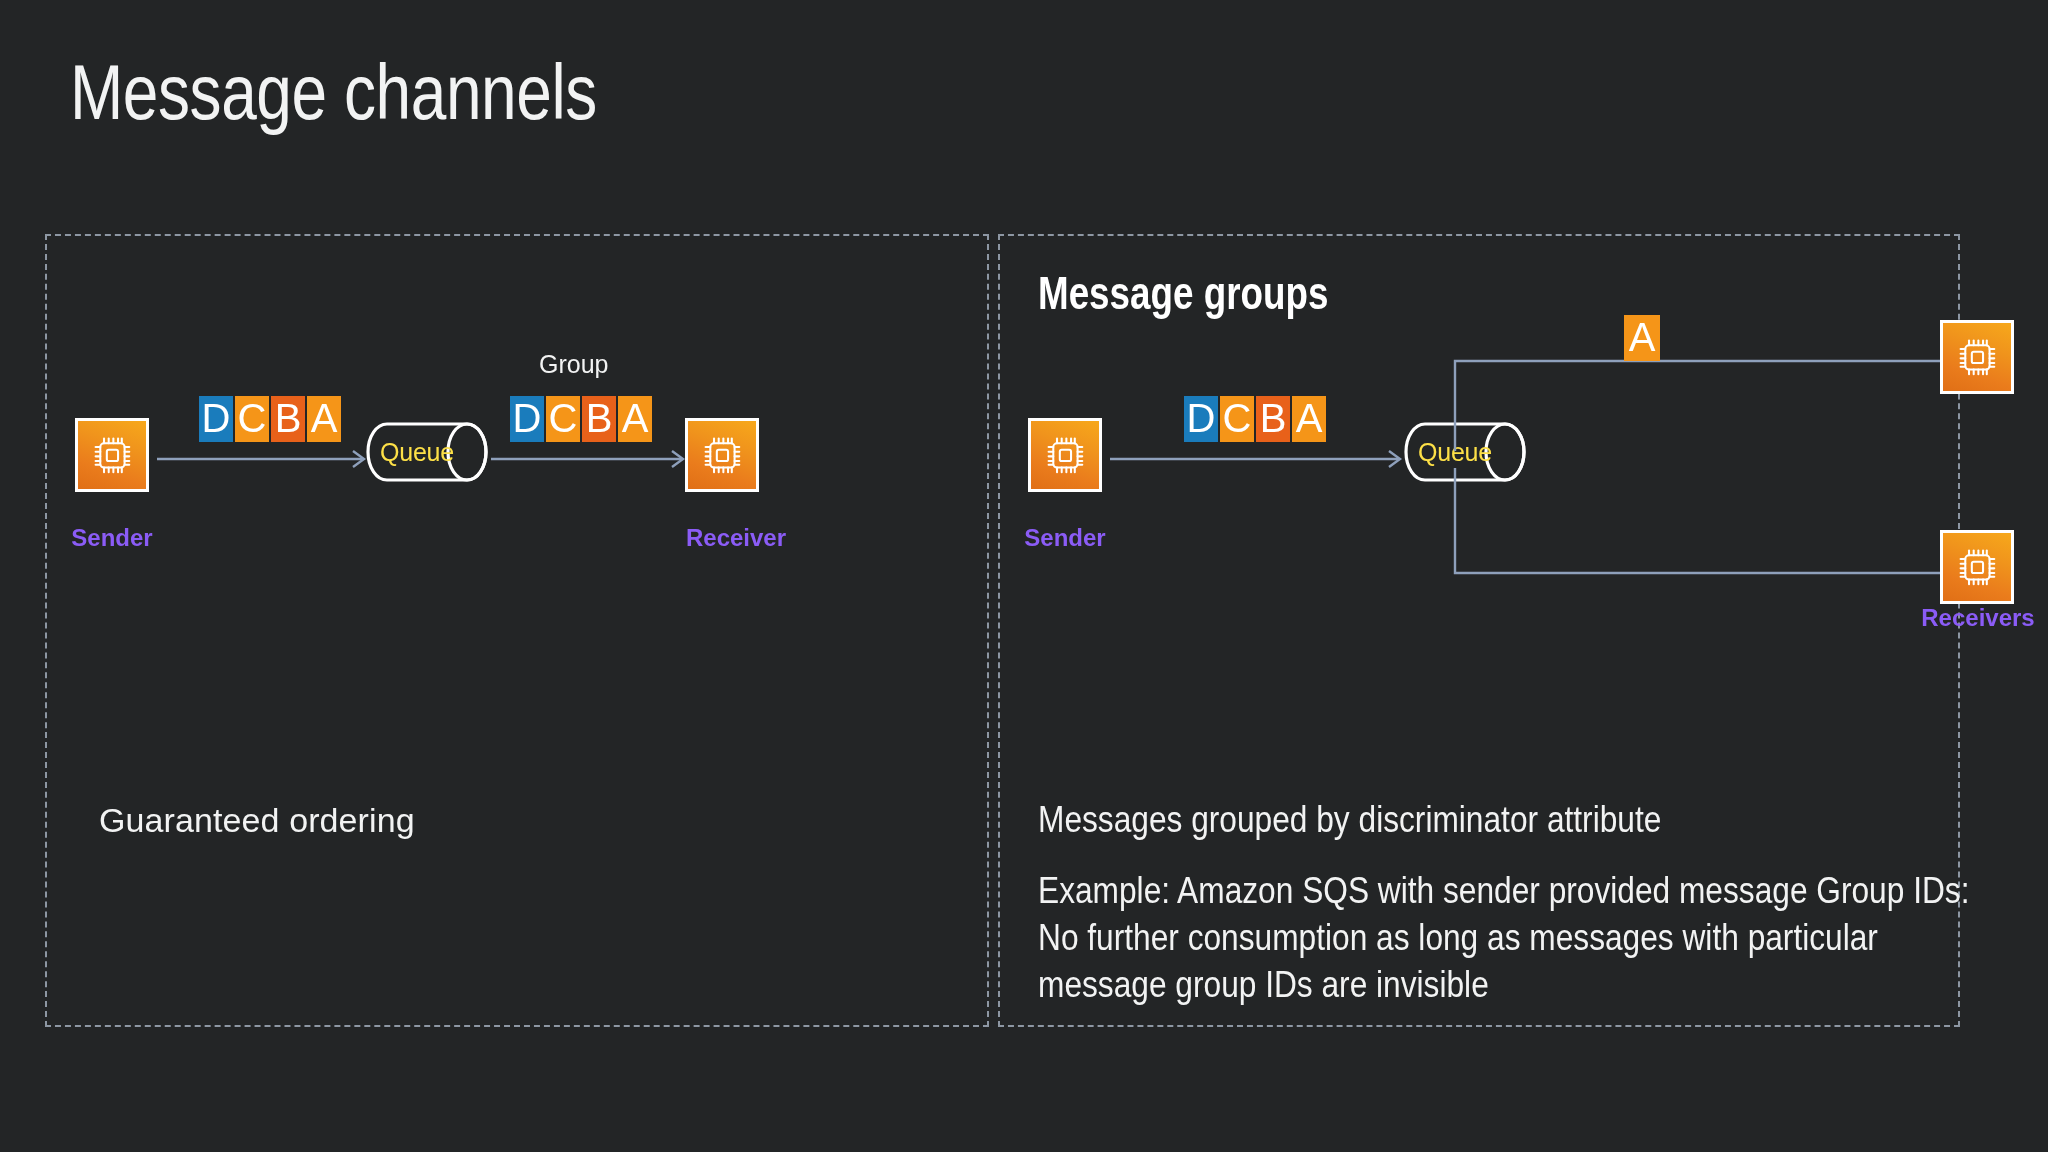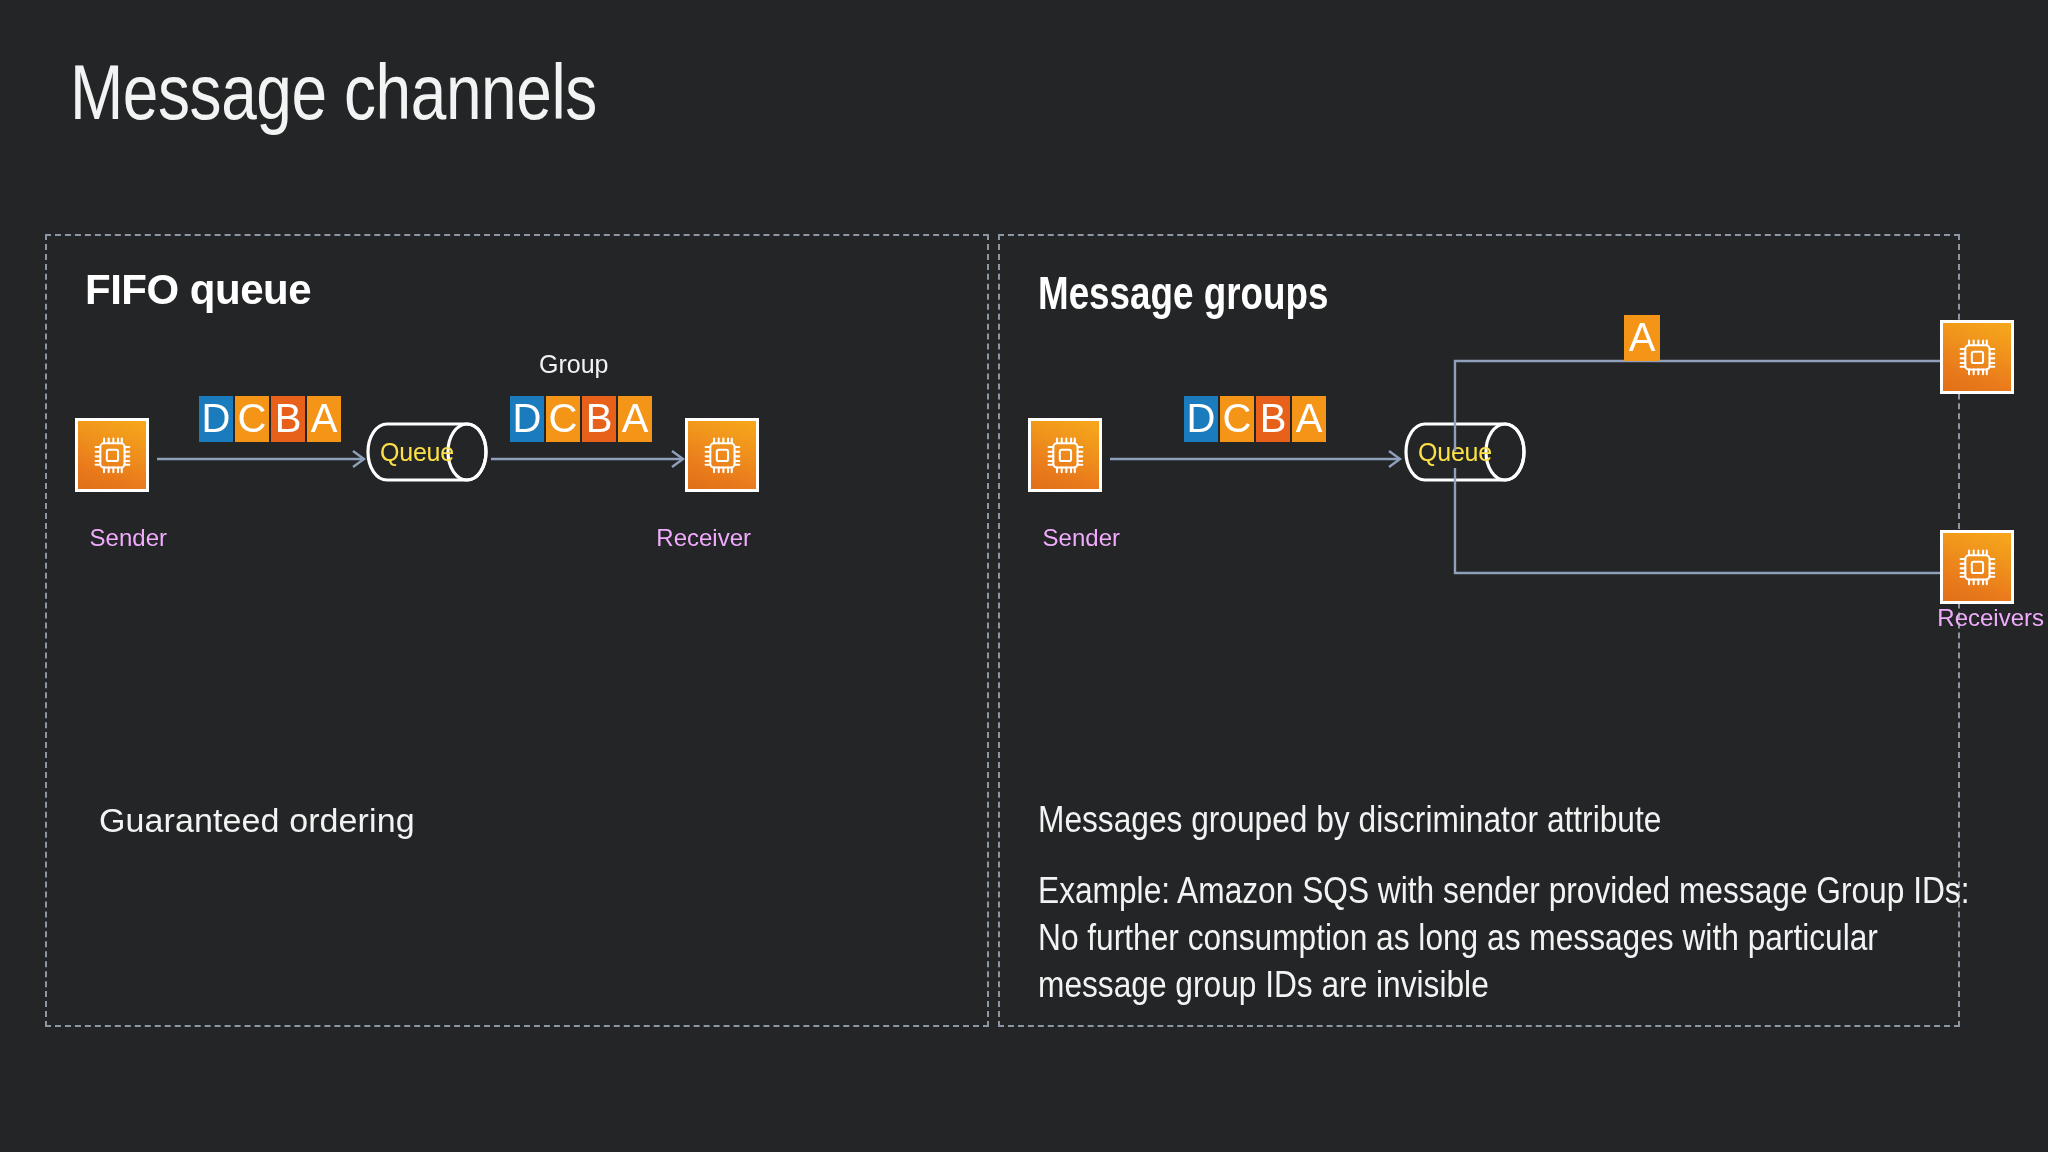--- a/index.html
+++ b/index.html
@@ -105,24 +105,24 @@
     background: linear-gradient(200deg, #f7a81b 0%, #f0941c 35%, #ea7c1c 70%, #e06f16 100%);
     display: flex;
     align-items: center;
     justify-content: center;
   }
   .svc svg { width: 66%; height: 66%; display: block; }
 
   .node-label {
     position: absolute;
     font-size: 24px;
-    font-weight: 400;
-    color: #f0abfc;
+    font-weight: 700;
+    color: #8b5cf6;
     white-space: nowrap;
-    text-align: right;
+    text-align: center;
   }
 
   
   .tiles { position: absolute; display: flex; gap: 2px; }
   .tile {
     width: 34px;
     height: 46px;
     display: flex;
     align-items: center;
     justify-content: center;
@@ -170,21 +170,20 @@
     white-space: nowrap;
   }
 </style>
 </head>
 <body style="background: rgb(35, 37, 38);">
 
 <div id="slide-title">Message channels</div>
 
 <section id="panel-fifo" class="panel" style="border-color: rgb(141, 151, 163);">
 
-  <div class="panel-title">FIFO queue</div>
 
   <div class="svc" style="left:28px; top:182px; width:74px; height:74px;">
     <div class="svc-inner">
       <svg viewBox="0 0 48 48">
         <g fill="none" stroke="#ffffff" stroke-width="2.2" stroke-linecap="round">
           <rect x="11" y="11" width="26" height="26" rx="4"></rect>
           <rect x="18" y="18" width="12" height="12" rx="2"></rect>
           <line x1="15" y1="6" x2="15" y2="11"></line>
             <line x1="20" y1="6" x2="20" y2="11"></line>
           <line x1="25" y1="6" x2="25" y2="11"></line>
@@ -268,21 +267,21 @@
           <line x1="6" y1="34" x2="11" y2="34"></line>
           <line x1="37" y1="15" x2="42" y2="15"></line>
             <line x1="37" y1="20" x2="42" y2="20"></line>
           <line x1="37" y1="25" x2="42" y2="25"></line>
             <line x1="37" y1="30" x2="42" y2="30"></line>
           <line x1="37" y1="34" x2="42" y2="34"></line>
         </g>
       </svg>
     </div>
   </div>
-  <div class="node-label" style="left:584px; top:288px; width:120px;">Receiver</div>
+  <div class="node-label" style="left:629px; top:288px; width:120px;">Receiver</div>
 
   <div id="fifo-note" class="body-text">Guaranteed ordering</div>
 </section>
 
 <section id="panel-groups" class="panel" style="border-color: rgb(141, 151, 163);">
 
   <div class="panel-title">Message groups</div>
 
   <div class="svc" style="left:28px; top:182px; width:74px; height:74px;">
     <div class="svc-inner">

